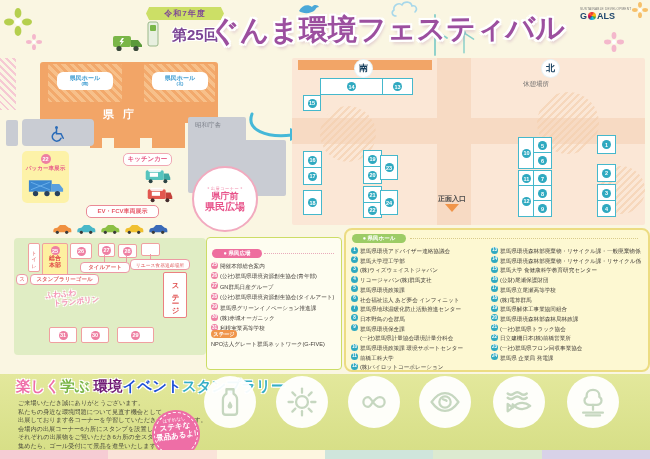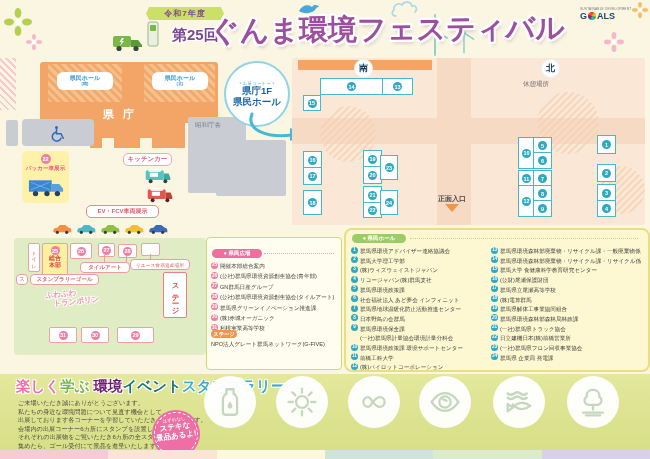--- a/index.html
+++ b/index.html
@@ -243,30 +243,30 @@
     </svg>
   <svg class="abs" style="left:145px;top:186px" width="30" height="18" viewBox="0 0 34 22">
       <rect x="2" y="4" width="22" height="12" rx="2" fill="#e2574f"></rect>
       <rect x="5" y="2" width="16" height="4" rx="2" fill="#fff" opacity=".85"></rect>
       <rect x="7" y="7" width="10" height="5" fill="#fff"></rect>
       <path d="M24 8h6l2 5v3h-8z" fill="#c2403a"></path>
       <circle cx="8" cy="17.5" r="2.4" fill="#442c2c"></circle>
       <circle cx="26" cy="17.5" r="2.4" fill="#442c2c"></circle>
     </svg>
 
-  <div class="abs callout col" style="left:224px;top:61px;width:62px;height:62px;border:2px solid #90d4e6;">
-    <span class="tag" style="color:#4aa8c8;">＊出展コーナー＊</span>
-    <span class="l1" style="font-size:9.5px;color:#1763a8;">県庁1F</span>
-    <span class="l2" style="font-size:9.5px;color:#1763a8;">県民ホール</span>
-  </div>
   <svg class="abs" style="left:238px;top:110px" width="72" height="34" viewBox="0 0 72 34">
       <path d="M14 4C8 20 28 28 54 25" fill="none" stroke="#45b8d8" stroke-width="3" stroke-linecap="round"></path>
       <polygon points="52,18 68,24 52,31" fill="#45b8d8"></polygon>
     </svg>
 
+  <div class="abs callout col" style="left:192px;top:166px;width:62px;height:62px;border:2px solid #f2aabf;">
+    <span class="tag" style="color:#ee7fa2;">＊出展コーナー＊</span>
+    <span class="l1" style="font-size:9px;color:#e8538a;">県庁前</span>
+    <span class="l2" style="font-size:10px;color:#e8538a;">県民広場</span>
+  </div>
 
   <div class="abs pill center" style="left:86px;top:205px;width:71px;height:11px;font-size:6px;font-weight:bold;border-color:#ea8a96;color:#e85a6a;">EV・FCV車両展示</div>
   <div class="abs" id="cars-row" style="left:52px;top:221px;display:flex;gap:4px;">
       <span><svg width="20" height="12" viewBox="0 0 30 16">
           <path d="M2 10c0-3 3-4 6-4l4-4h8l5 4c3 0 4 2 4 4v3H2z" fill="#f09040"></path>
           <circle cx="8" cy="13" r="2.4" fill="#3a3a3a"></circle>
           <circle cx="22" cy="13" r="2.4" fill="#3a3a3a"></circle>
         </svg></span>
       <span><svg width="20" height="12" viewBox="0 0 30 16">
           <path d="M2 10c0-3 3-4 6-4l4-4h8l5 4c3 0 4 2 4 4v3H2z" fill="#4ab8c8"></path>
@@ -556,21 +556,21 @@
         <span class="cnum t">23</span>
         <span class="lt">(一社)群馬県フロン回収事業協会</span>
       </div>
       <div class="li" style="line-height: 8.7px;">
         <span class="cnum t">24</span>
         <span class="lt">群馬県 企業局 発電課</span>
       </div>
     </div>
 
   <div class="abs" id="stamp-band"></div>
-  <div class="abs" id="stamp-title"><span style="color: rgb(239, 110, 168);">楽しく</span><span style="color: rgb(122, 182, 72);">学ぶ</span><span style="color: #701a75;"> 環境</span><span style="color: #0f766e;">イベント</span><span style="color: rgb(53, 174, 198);">スタンプラリー</span></div>
+  <div class="abs" id="stamp-title"><span style="color: rgb(239, 110, 168);">楽しく</span><span style="color: rgb(122, 182, 72);">学ぶ</span><span style="color: #701a75;"> 環境</span><span style="color: #1d4ed8;">イベント</span><span style="color: rgb(53, 174, 198);">スタンプラリー</span></div>
   <div class="abs" id="stamp-body">
       <div>ご来場いただき誠にありがとうございます。</div>
       <div>私たちの身近な環境問題について見直す機会として、</div>
       <div>出展しております各コーナーを学習していただきたいと思います。</div>
       <div>会場内の出展コーナー6カ所にスタンプを設置しております。</div>
       <div>それぞれの出展物をご覧いただき6カ所の全スタンプを</div>
       <div>集めたら、ゴール受付にて景品を進呈いたします。</div>
     </div>
   <div class="abs col" id="burst" style="justify-content:flex-start;">
     <span class="bt">はずれなし</span>

